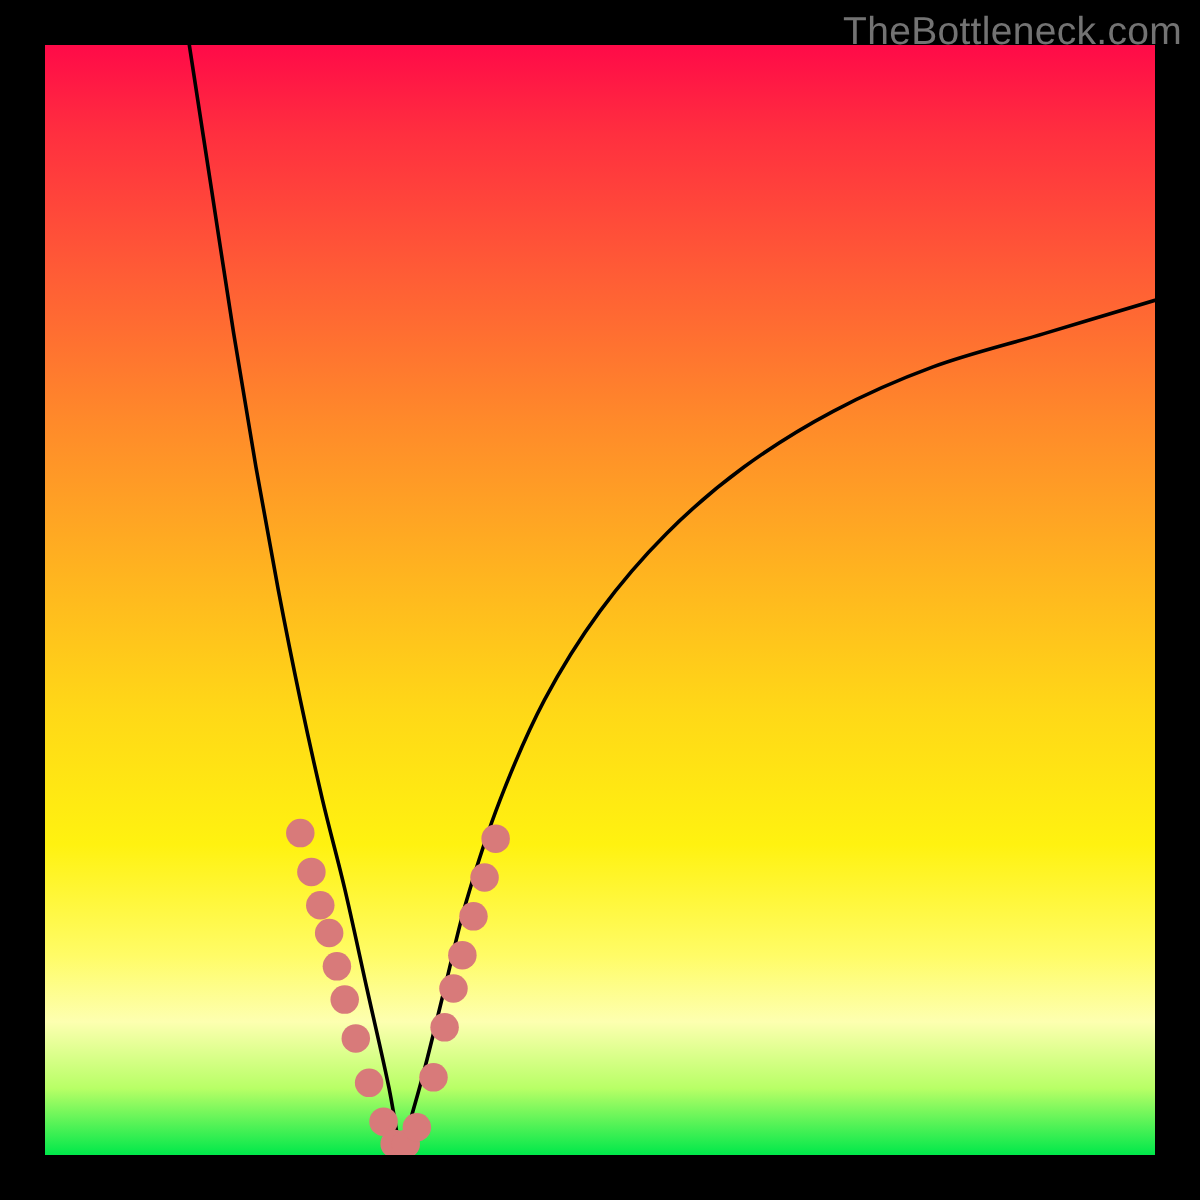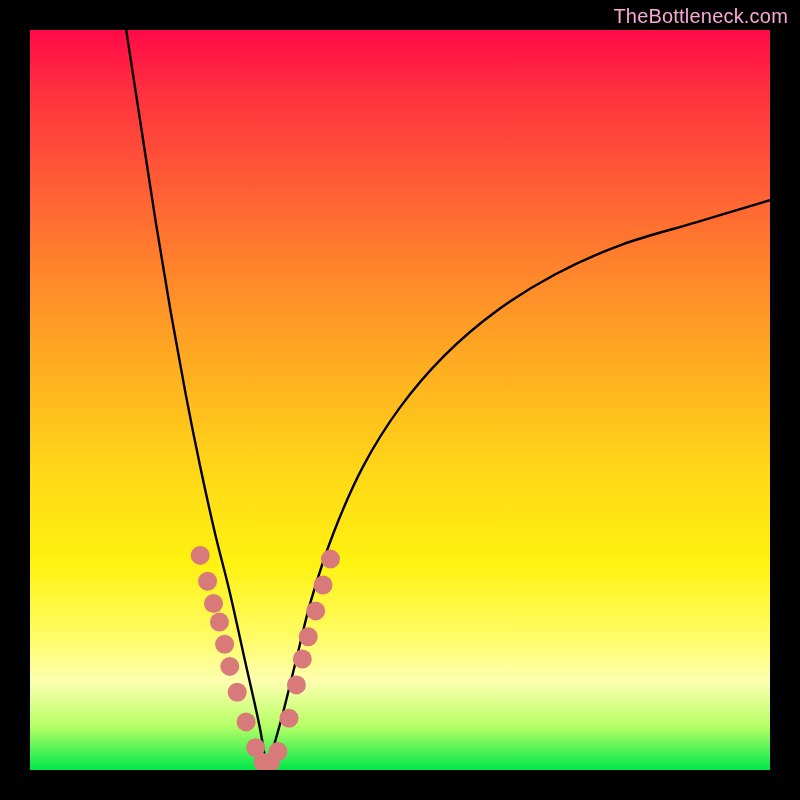--- a/index.html
+++ b/index.html
@@ -41,22 +41,22 @@
       #fffc66 82%,
       #fdffb0 88%,
       #b8ff66 94%,
       #00e84a 100%
     );
   }
   .watermark {
     position: absolute;
     top: 5px;
     right: 12px;
-    color: #f9a8d4;
-    font-size: 20px;
+    color: #737373;
+    font-size: 26px;
     z-index: 5;
     letter-spacing: 0.2px;
   }
   svg.curve {
     position: absolute;
     inset: 0;
   }
 </style>
 </head>
 <body>

